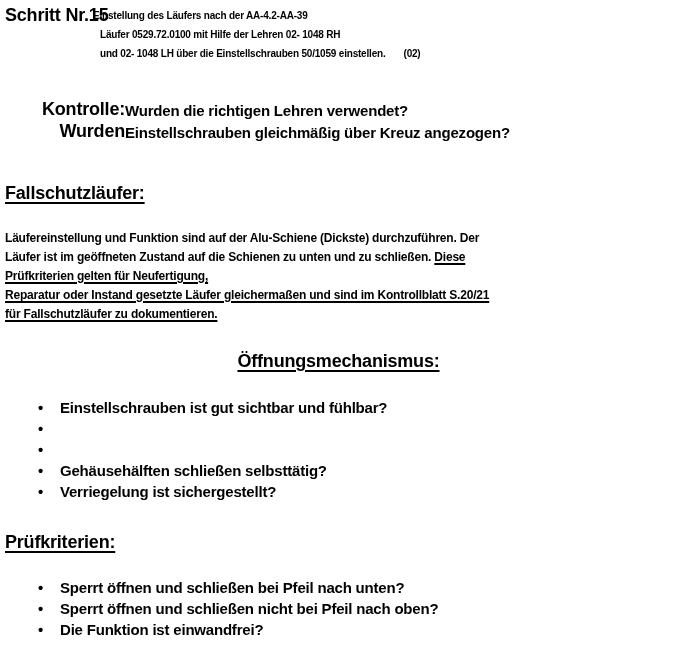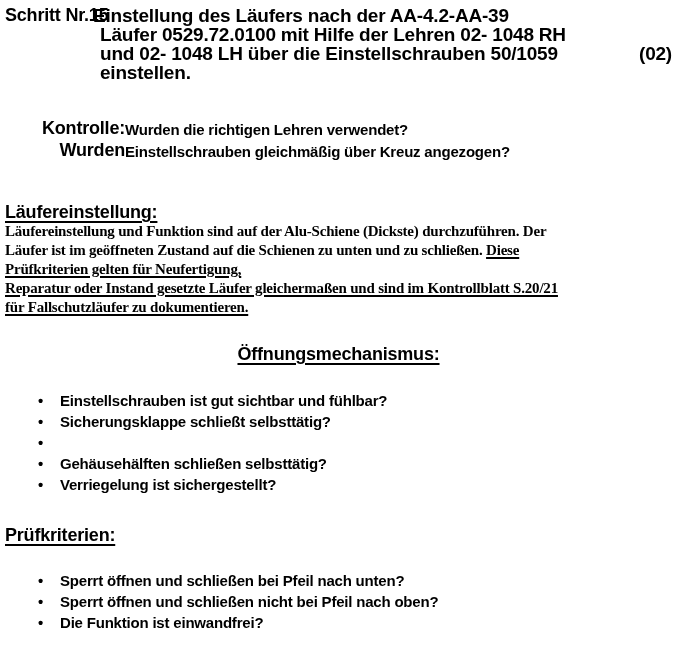--- a/index.html
+++ b/index.html
@@ -21,21 +21,21 @@
 
   
   .step-row { display: flex; align-items: flex-start; }
   .step-label {
     width: 88px;
     flex-shrink: 0;
     font-size: 18px;
     line-height: 19px;
     white-space: nowrap;
   }
-  .step-desc { font-size: 19px; line-height: 19px; }
+  .step-desc { font-size: 10px; line-height: 19px; }
   .step-desc .line1 { margin-left: 0; }
   .step-desc .line2, .step-desc .line3 { margin-left: 7px; }
   .step-desc .line3 { display: flex; }
   .revision { margin-left: 18px; }
 
   
   .control-block { margin-top: 36px; }
   .control-row { line-height: 20px; display: flex; text-align: right; }
   .control-row .c-label {
     display: inline-block;
@@ -51,21 +51,21 @@
     line-height: 20px;
     text-decoration: underline;
     text-decoration-thickness: 2px;
     text-underline-offset: 3px;
   }
   .h-laeufer  { margin-top: 40px; }
   .h-mech     { margin-top: 27px; text-align: center; }
   .h-sperre   { margin-top: 30px; }
 
   
-  .paragraph { font-size: 15px; font-family: Liberation Serif, serif; }
+  .paragraph { margin-top: 26px; font-size: 12px; }
   .para-line { line-height: 19px; white-space: nowrap; }
   .para-line .u {
     text-decoration: underline;
     text-decoration-thickness: 2px;
     text-underline-offset: 2px;
   }
 
   
   ul.bullets {
     list-style: none;
@@ -104,38 +104,37 @@
   <div class="control-row">
     <span class="c-label">Kontrolle:</span>
     <span class="c-question">Wurden die richtigen Lehren verwendet?</span>
   </div>
   <div class="control-row">
     <span class="c-label">Wurden</span>
     <span class="c-question">Einstellschrauben gleichmäßig über Kreuz angezogen?</span>
   </div>
 </div>
 
-<div class="section-heading h-laeufer">Läufereinstellung:</div>
+<div class="section-heading h-laeufer">Fallschutzläufer:</div>
 <div class="paragraph">
     <div class="para-line"><span>Läufereinstellung und Funktion sind auf der Alu-Schiene (Dickste) durchzuführen. Der</span></div>
     <div class="para-line"><span>Läufer ist im geöffneten Zustand auf die Schienen zu unten und zu schließen. </span><span class="u">Diese</span></div>
     <div class="para-line"><span class="u">Prüfkriterien gelten für Neufertigung,</span></div>
     <div class="para-line"><span class="u">Reparatur oder Instand gesetzte Läufer gleichermaßen und sind im Kontrollblatt S.20/21</span></div>
     <div class="para-line"><span class="u">für Fallschutzläufer zu dokumentieren.</span></div>
   </div>
 
 <div class="section-heading h-mech">Öffnungsmechanismus:</div>
 <ul class="bullets">
   <li>
     <span class="bullet-marker">•</span>
     <span>Einstellschrauben ist gut sichtbar und fühlbar?</span>
   </li>
   <li>
     <span class="bullet-marker">•</span>
-    <span>Sicherungsklappe schließt selbsttätig?</span>
   </li>
   <li>
     <span class="bullet-marker">•</span>
   </li>
   <li>
     <span class="bullet-marker">•</span>
     <span>Gehäusehälften schließen selbsttätig?</span>
   </li>
   <li>
     <span class="bullet-marker">•</span>

